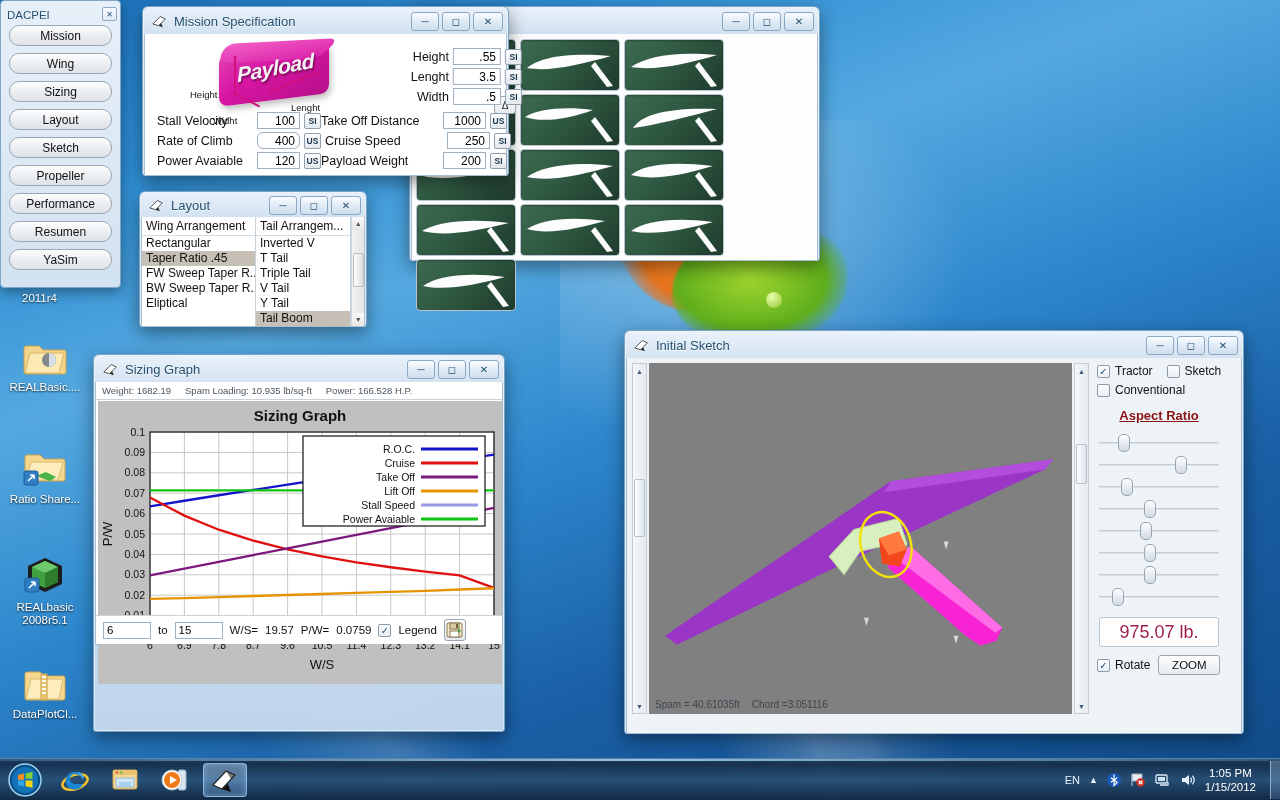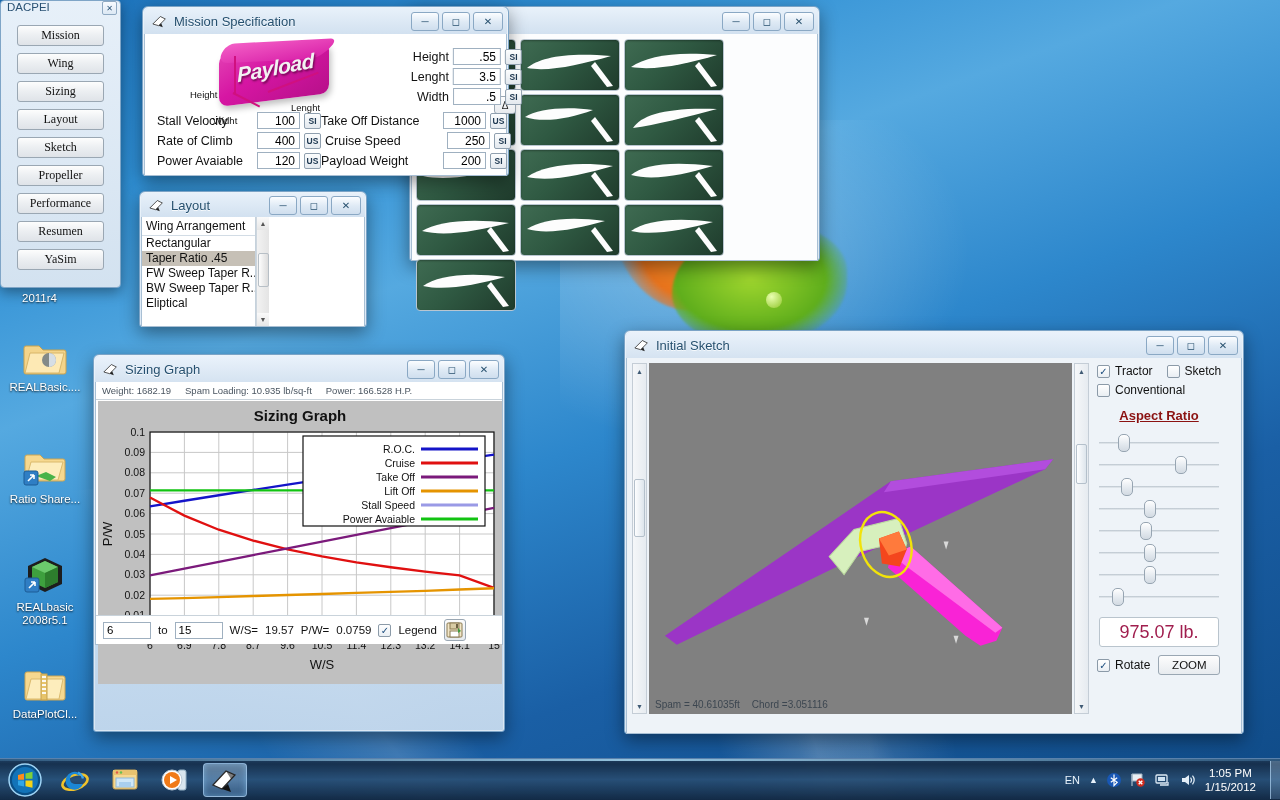--- a/index.html
+++ b/index.html
@@ -54,29 +54,29 @@
   .wbtn.cls { width:30px; }
   .wbody { background:#fff; border:1px solid #a8bfd4; border-top:none; }
 
   .appicon { width:17px; height:15px; }
 
   
   #dacpei { left:8px; top:6px; width:121px; height:288px;
     background:linear-gradient(180deg,#e7f0f9,#d3e2f0);
     border:1px solid #7fa5c7; border-radius:4px; padding:0;
     box-shadow:0 4px 14px rgba(0,0,0,.4); }
-  #dacpei .dhead { height:20px; display:flex; align-items:flex-start; padding:0 3px 0 6px; }
+  #dacpei .dhead { height:20px; display:flex; align-items:flex-end; padding:0 3px 0 6px; }
   #dacpei .dhead span { font-size:11.5px; color:#2a5274; }
   #dacpei .xbtn { margin-left:auto; width:15px; height:14px; border:1px solid #8fa9c2;
     border-radius:2px; background:linear-gradient(180deg,#f8fbff,#dce8f4);
     font-size:8px; color:#2b5477; display:flex; align-items:center; justify-content:center; }
-  .mbtn { display:block; width:87px; height:21px; margin:0 auto 7px;
-    border:1px solid #9aa7b3; border-radius:3px;
+  .mbtn { display:block; width:103px; height:21px; margin:0 auto 7px;
+    border:1px solid #9aa7b3; border-radius:10px;
     background:linear-gradient(180deg,#fdfdfd,#eceff2 48%,#dfe3e8);
-    font-family:Liberation Serif, serif; font-size:12px; color:#111; cursor:default; }
+    font-family:Liberation Sans, sans-serif; font-size:12px; color:#111; cursor:default; }
   .ver { position:absolute; left:22px; top:292px; color:#fff; font-size:11.5px;
     text-shadow:0 1px 2px rgba(0,0,0,.8); }
 
   
   #mission { left:142px; top:6px; width:367px; height:170px; }
   #mission .tbar { background:linear-gradient(180deg,#e8f1fa,#d2e1f0); }
   #mission .wbody { height:142px; position:relative; padding:0; }
 
   .payload-box { position:absolute; left:74px; top:14px; width:110px; height:52px;
     background:linear-gradient(150deg,#e23fb3 0%,#d616a3 40%,#b7108a 100%);
@@ -424,21 +424,21 @@
       <span class="unit">SI</span>
     </div>
 
     <div class="fld-row" style="left:12px; top:78px;">
       <span class="fld-lbl" style="width:96px;">Stall Velocity</span>
       <input class="fld" style="width: 43px;" value="100">
       <span class="unit">SI</span>
     </div>
     <div class="fld-row" style="left:12px; top:98px;">
       <span class="fld-lbl" style="width:96px;">Rate of Climb</span>
-      <input class="fld" style="width: 43px;" value="400">
+      <input class="fld" style="width: 43px; border-radius: 6px;" value="400">
       <span class="unit">US</span>
     </div>
     <div class="fld-row" style="left:12px; top:118px;">
       <span class="fld-lbl" style="width:96px;">Power Avaiable</span>
       <input class="fld" style="width: 43px;" value="120">
       <span class="unit">US</span>
     </div>
 
     <div class="fld-row" style="left:176px; top:78px;">
       <span class="fld-lbl" style="width:118px;">Take Off Distance</span>
@@ -473,20 +473,31 @@
   </div>
   <div class="wbody">
     <div class="lcol" style="width:114px;">
       <div class="lhead">Wing Arrangement</div>
       <div id="wing-list">
           <div class="litem">Rectangular</div>
           <div class="litem sel">Taper Ratio  .45</div>
           <div class="litem">FW Sweep Taper R...</div>
           <div class="litem">BW Sweep Taper R...</div>
           <div class="litem">Eliptical</div>
+        </div>
+    </div>
+    <div class="lcol" style="width:99px;">
+      <div class="lhead">Tail Arrangem...</div>
+      <div id="tail-list">
+          <div class="litem">Inverted V</div>
+          <div class="litem">T Tail</div>
+          <div class="litem">Triple Tail</div>
+          <div class="litem">V Tail</div>
+          <div class="litem">Y Tail</div>
+          <div class="litem sel">Tail Boom</div>
         </div>
     </div>
     <div class="vsb">
       <div class="arw">▲</div>
       <div class="thumb"></div>
       <div class="arw" style="position:absolute; bottom:0; width:100%;">▼</div>
     </div>
   </div>
 </div>
 

